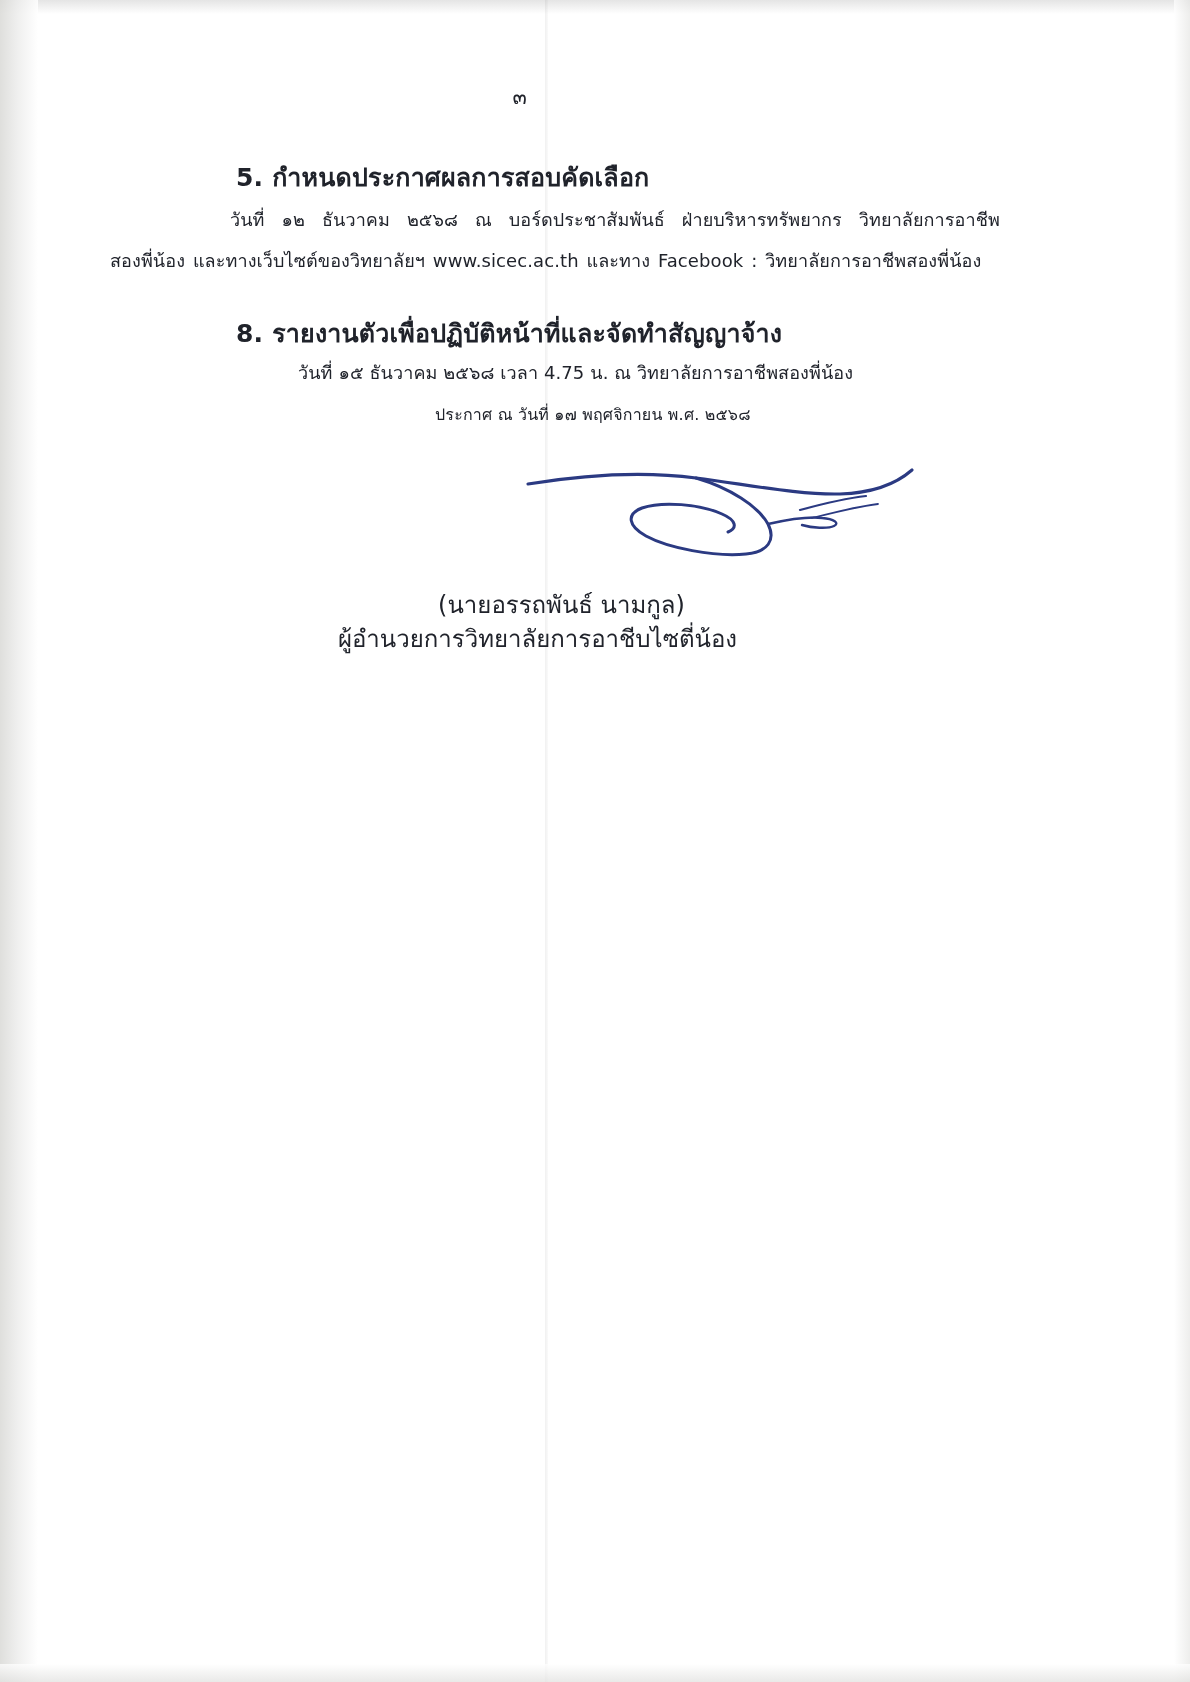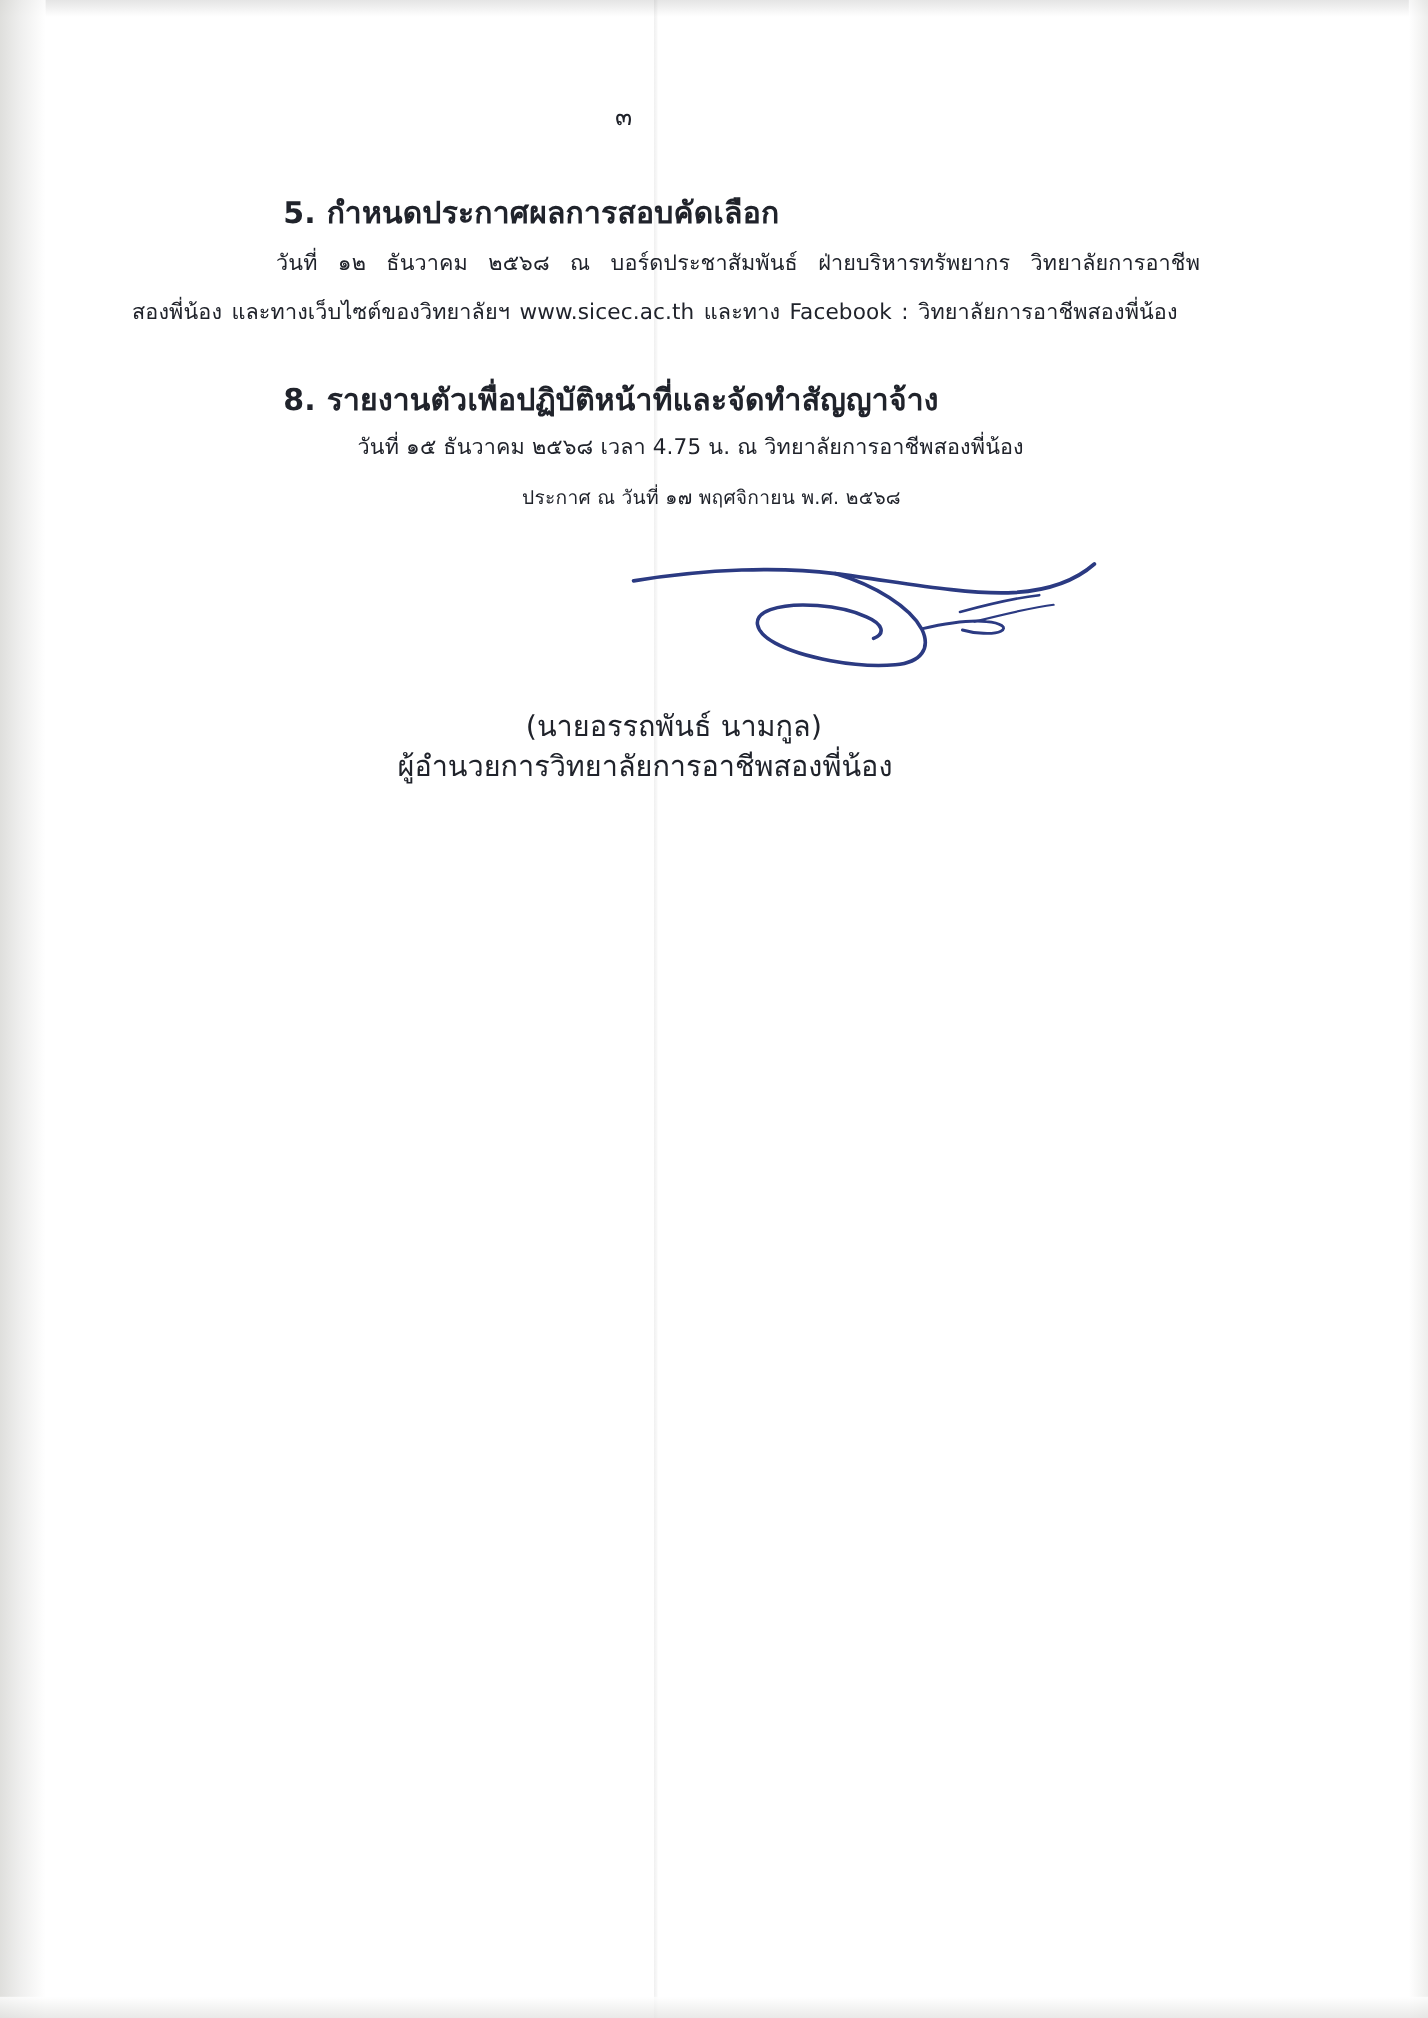--- a/index.html
+++ b/index.html
@@ -169,16 +169,16 @@
           <path d="M196 30 C 230 40, 258 58, 268 76 C 276 92, 268 104, 246 106 C 214 109, 168 100, 146 88 C 128 78, 126 66, 142 60 C 162 53, 200 56, 222 66 C 236 72, 238 80, 228 84" stroke-width="3"></path>
           <path d="M268 76 C 286 72, 306 68, 322 70 C 334 71, 340 75, 334 78 C 328 81, 312 80, 302 77" stroke-width="2.4"></path>
           <path d="M300 62 C 322 56, 348 50, 366 48" stroke-width="2.2"></path>
           <path d="M312 70 C 336 64, 360 58, 378 56" stroke-width="1.8"></path>
         </g>
       </svg>
     </div>
 
     <div class="signer-name">(นายอรรถพันธ์  นามกูล)</div>
 
-    <div class="signer-title">ผู้อำนวยการวิทยาลัยการอาชีพสองพี่น้อง</div>
+    <div class="signer-title">ผู้อำนวยการวิทยาลัยการอาชีบไซตี่น้อง</div>
 
   </div>
 </div>
 
 </body></html>

